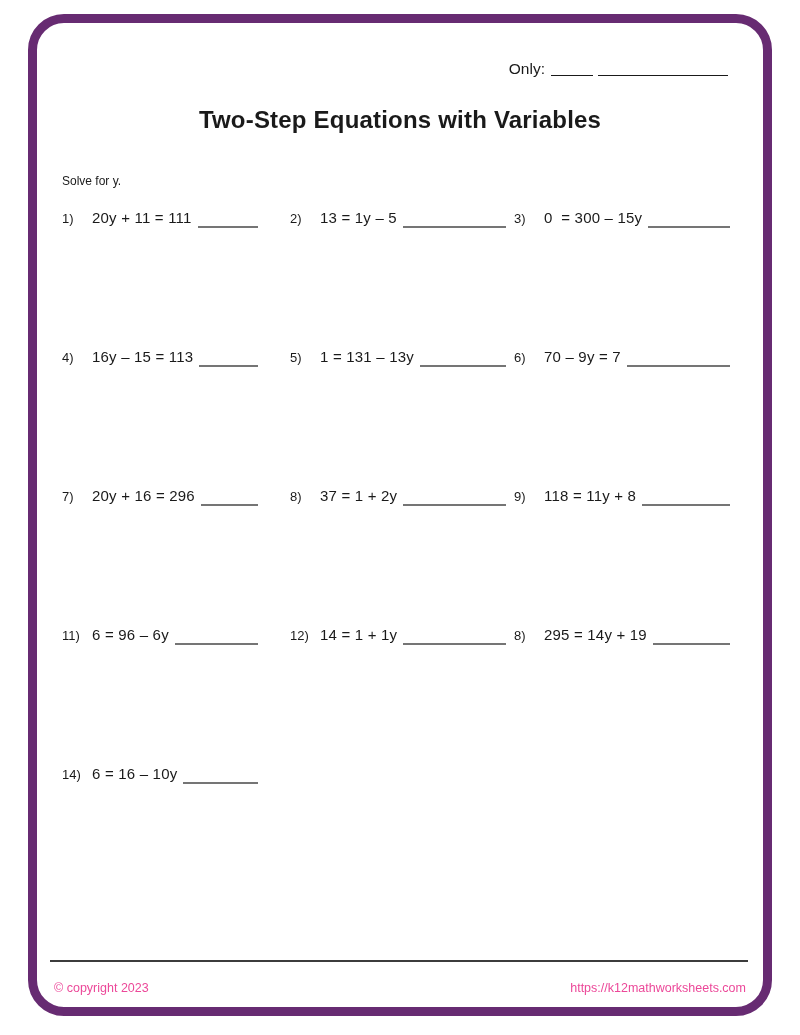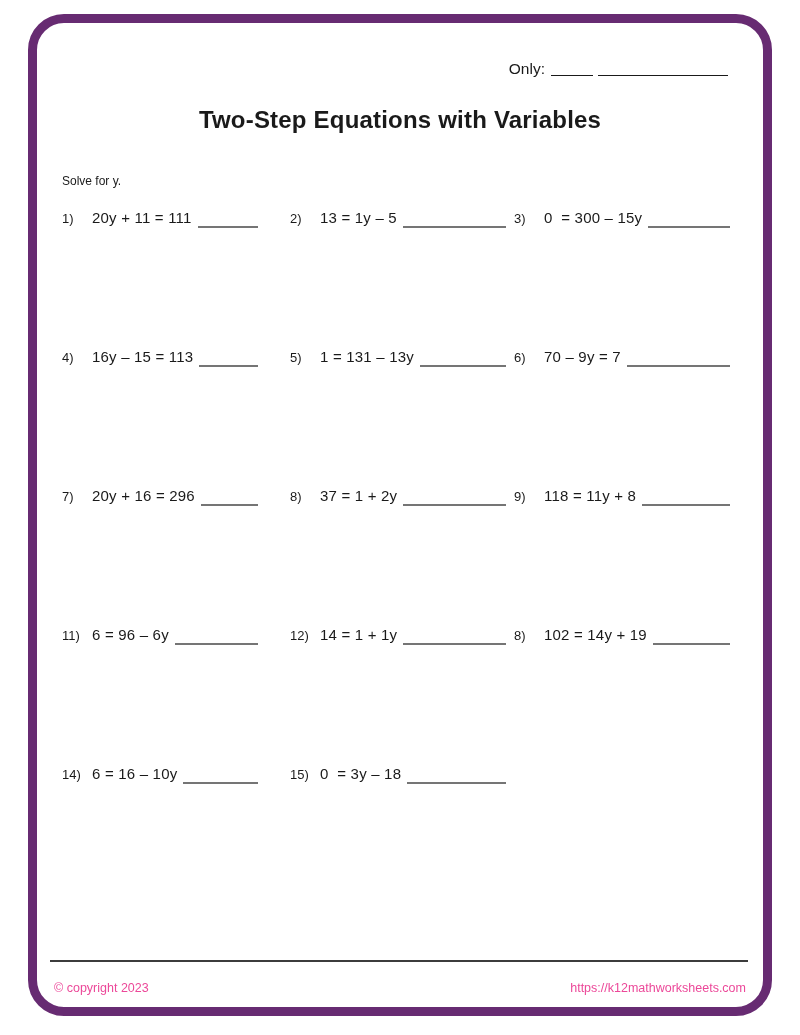--- a/index.html
+++ b/index.html
@@ -172,31 +172,26 @@
     <span class="peq">6 = 96 – 6y</span>
     <span class="pblank"></span>
   </div>
   <div class="problem">
     <span class="pnum">12)</span>
     <span class="peq">14 = 1 + 1y</span>
     <span class="pblank"></span>
   </div>
   <div class="problem">
     <span class="pnum">8)</span>
-    <span class="peq">102 = 14y + 19</span>
+    <span class="peq">295 = 14y + 19</span>
     <span class="pblank"></span>
   </div>
   <div class="problem">
     <span class="pnum">14)</span>
     <span class="peq">6 = 16 – 10y</span>
-    <span class="pblank"></span>
-  </div>
-  <div class="problem">
-    <span class="pnum">15)</span>
-    <span class="peq">0  = 3y – 18</span>
     <span class="pblank"></span>
   </div>
 </div>
 
 <div class="footer">
   <span class="footer-left">© copyright 2023</span>
   <span class="footer-right">https://k12mathworksheets.com</span>
 </div>
 
 </body></html>

